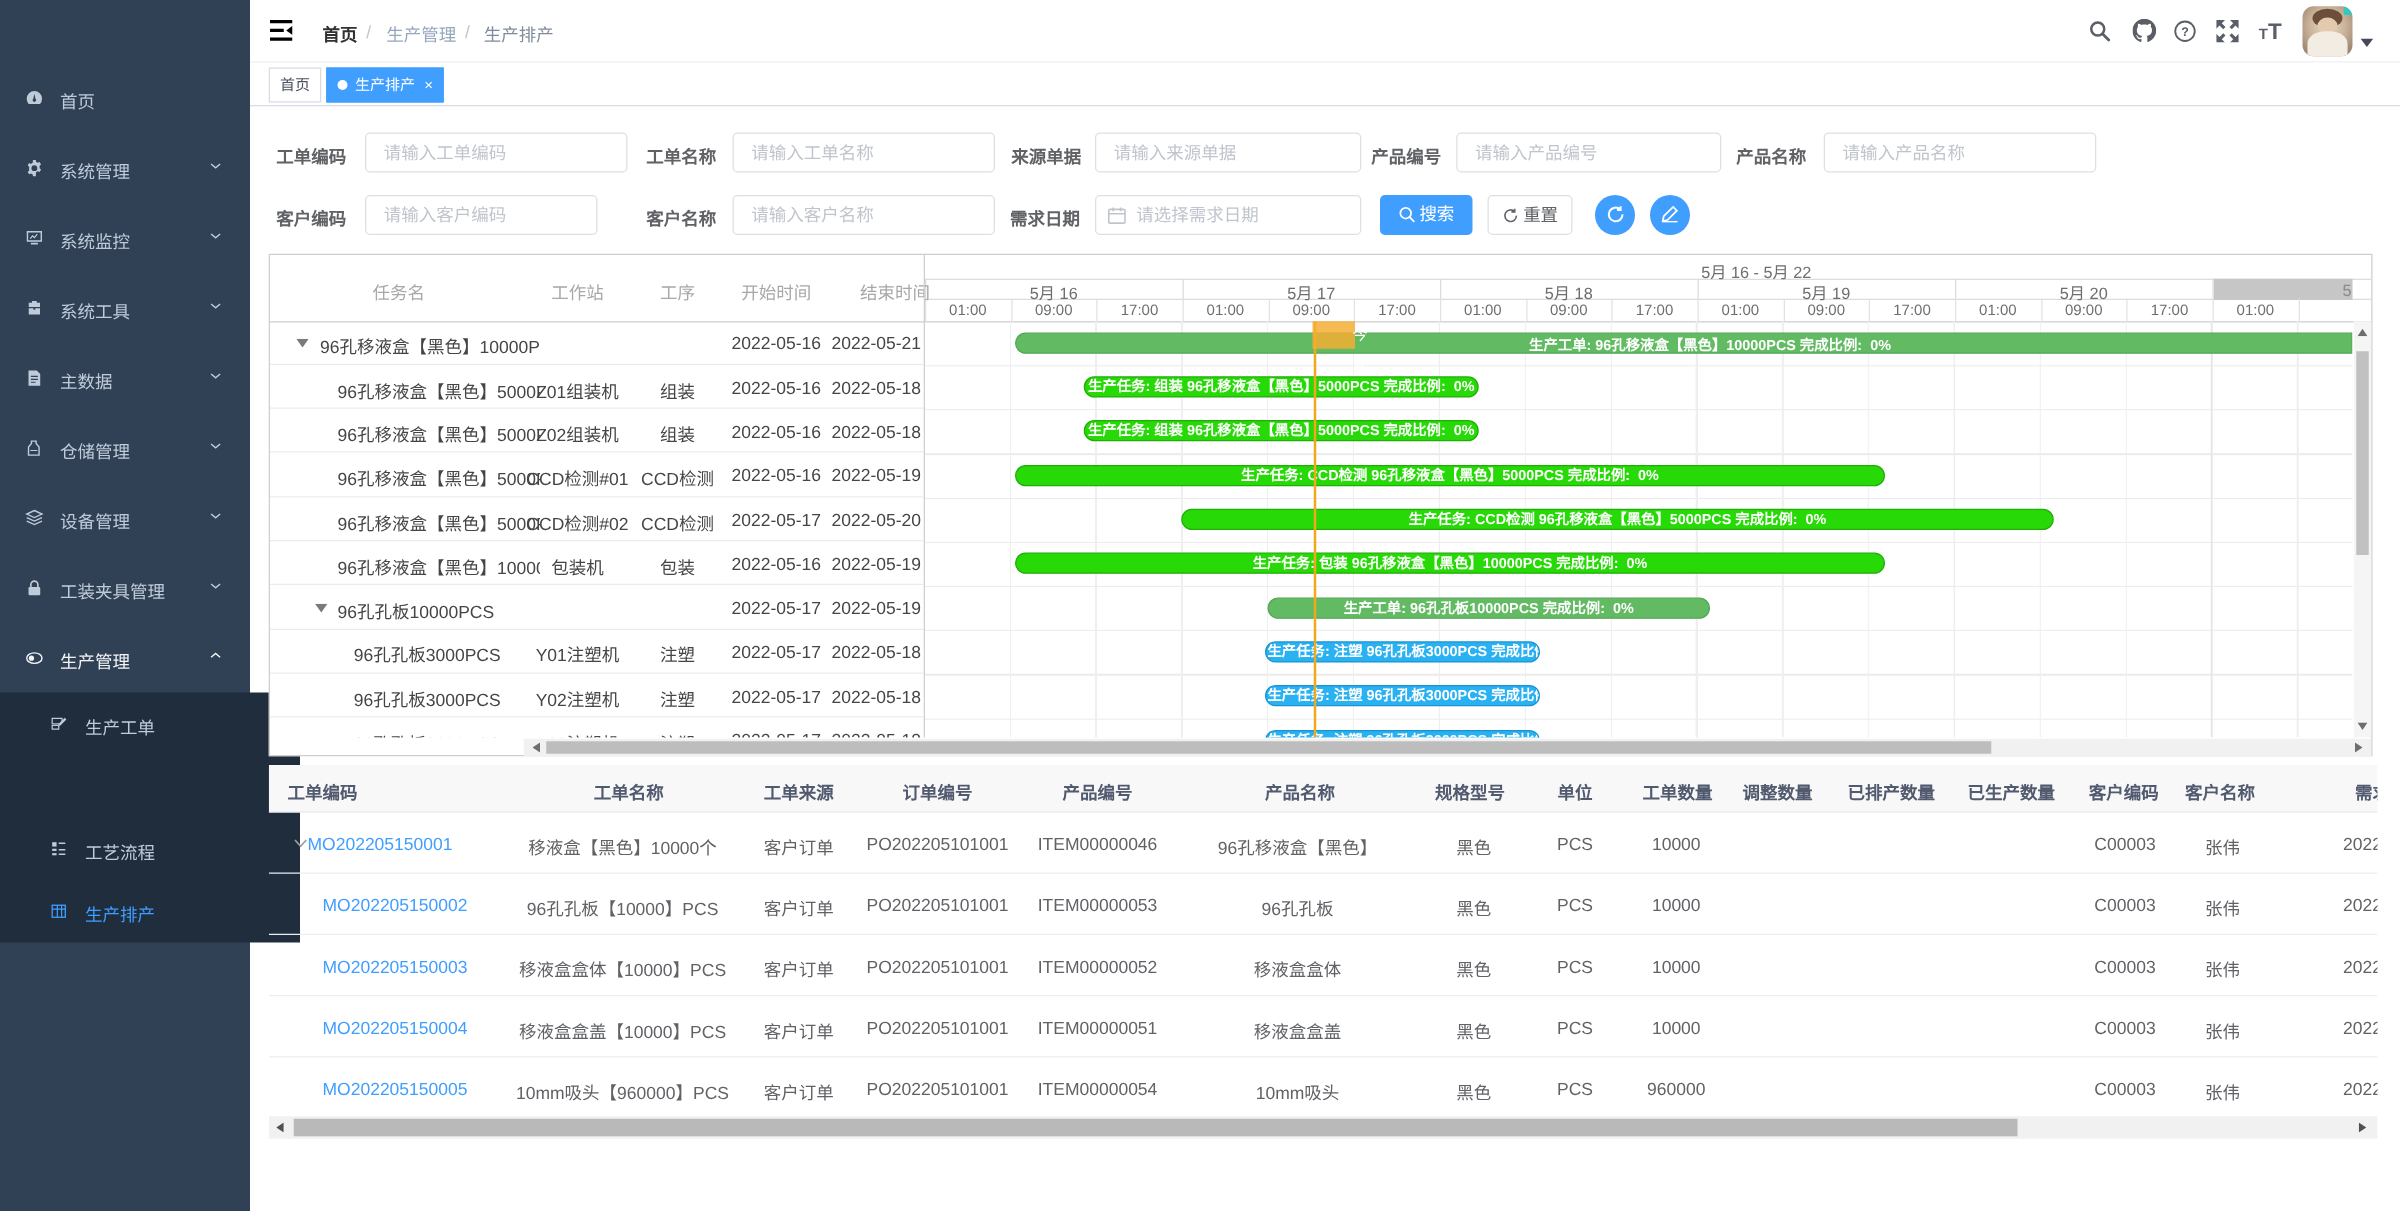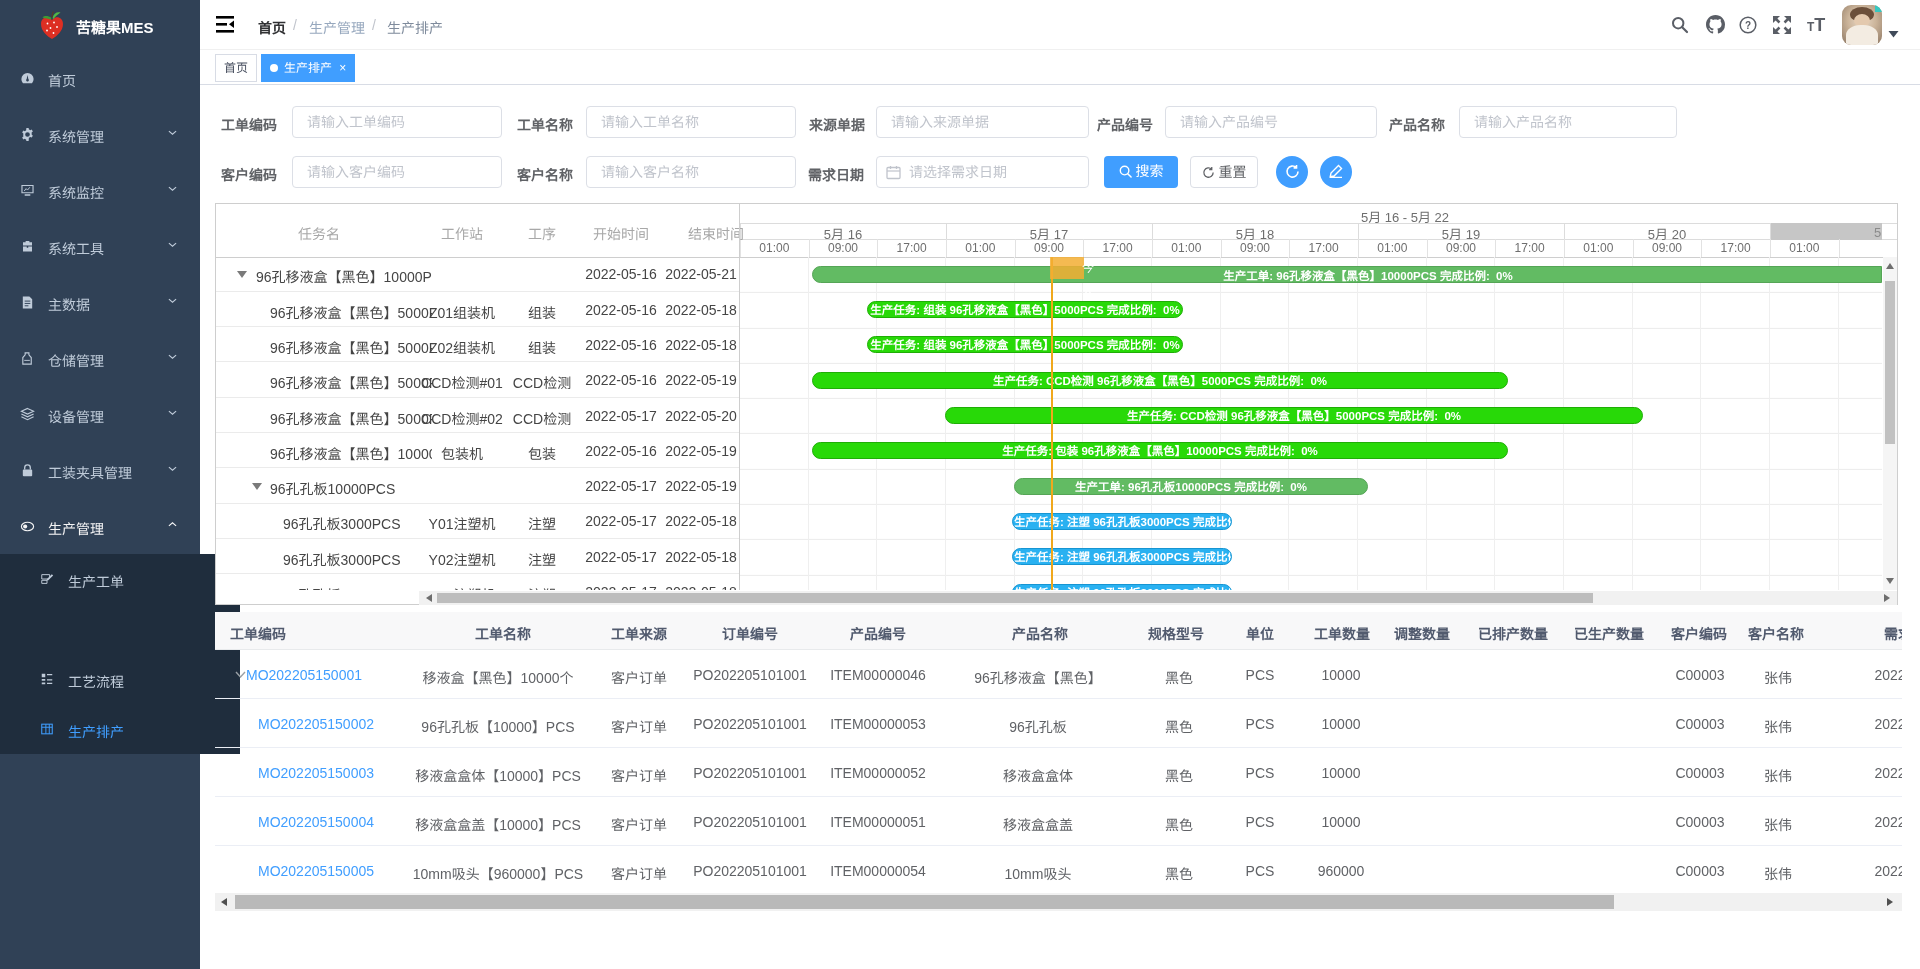--- a/index.html
+++ b/index.html
@@ -53,35 +53,20 @@
 
 
 .sbtrack { position:absolute; background:#f1f1f1; }
 .sbthumb { position:absolute; background:#bfbfbf; }
 </style>
 </head>
 <body>
 <div id="app">
 
 <div id="sidebar">
-  <div id="logo">
-    <svg class="abs" style="left:39px;top:9px" width="26" height="31" viewBox="0 0 26 31">
-      <path d="M13 30 C8 27 2 22 2 15 C2 10 6 7.5 9.5 8.5 C11 9 12.3 10 13 11.3 C13.7 10 15 9 16.5 8.5 C20 7.5 24 10 24 15 C24 22 18 27 13 30 Z" fill="#dd2f23"></path>
-      <path d="M12.5 9 C9 6.5 5.5 6.5 3.5 8.5 C6.5 9.5 9.5 9.8 11.5 10.5 Z" fill="#3d9b35"></path>
-      <path d="M13.5 9 C14.5 4.5 18 2.5 21.5 3.5 C19 5.5 16 7.5 14.5 10 Z" fill="#52b847"></path>
-      <path d="M13 8.5 C13 6 13.5 4 14.5 2.5" stroke="#5a3b22" stroke-width="1.2" fill="none"></path>
-      <circle cx="8.5" cy="14.5" r="0.9" fill="#fff"></circle>
-          <circle cx="15" cy="13.5" r="0.9" fill="#fff"></circle>
-      <circle cx="11.5" cy="19" r="0.9" fill="#fff"></circle>
-          <circle cx="18" cy="18" r="0.9" fill="#fff"></circle>
-      <circle cx="8" cy="21.5" r="0.9" fill="#fff"></circle>
-          <circle cx="14.5" cy="24" r="0.9" fill="#fff"></circle>
-    </svg>
-    <div class="ltxt">苦糖果MES</div>
-  </div>
   <div id="menu">
     <div class="mitem" style="top:50px;">
       <svg class="mico" viewBox="0 0 16 16">
             <path d="M8 2a6.5 6.5 0 0 0-6.5 6.5c0 1.7.65 3.3 1.7 4.5h9.6a6.47 6.47 0 0 0 1.7-4.5A6.5 6.5 0 0 0 8 2zm0 2.2l.9 4.3a1.5 1.5 0 1 1-1.8 0z" fill="#bfcbd9"></path>
           </svg>
       <span class="mtxt">首页</span>
     </div>
     <div class="mitem" style="top:106px;">
       <svg class="mico" viewBox="0 0 16 16">
             <path d="M6.8 1h2.4l.3 1.7c.5.15 1 .4 1.4.7l1.6-.7 1.2 2.1-1.3 1.1c.05.3.08.7.08 1.1 0 .4-.03.8-.08 1.1l1.3 1.1-1.2 2.1-1.6-.7c-.4.3-.9.55-1.4.7L9.2 15H6.8l-.3-1.7c-.5-.15-1-.4-1.4-.7l-1.6.7-1.2-2.1 1.3-1.1A5.3 5.3 0 0 1 3.52 8c0-.4.03-.8.08-1.1l-1.3-1.1 1.2-2.1 1.6.7c.4-.3.9-.55 1.4-.7zM8 5.5A2.5 2.5 0 1 0 8 10.5 2.5 2.5 0 0 0 8 5.5z" fill="#bfcbd9"></path>
@@ -254,21 +239,21 @@
   <div class="flabel" style="left:517px;top:114px;">工单名称</div>
   <div class="finput" style="left:586px;top:106px;width:210px;">请输入工单名称</div>
   <div class="flabel" style="left:809px;top:114px;">来源单据</div>
   <div class="finput" style="left:876px;top:106px;width:213px;">请输入来源单据</div>
   <div class="flabel" style="left:1097px;top:114px;">产品编号</div>
   <div class="finput" style="left:1165px;top:106px;width:212px;">请输入产品编号</div>
   <div class="flabel" style="left:1389px;top:114px;">产品名称</div>
   <div class="finput" style="left:1459px;top:106px;width:218px;">请输入产品名称</div>
 
   <div class="flabel" style="left:221px;top:164px;">客户编码</div>
-  <div class="finput" style="left:292px;top:156px;width:210px;">请输入客户编码</div>
+  <div class="finput" style="left:292px;top:156px;width:186px;">请输入客户编码</div>
   <div class="flabel" style="left:517px;top:164px;">客户名称</div>
   <div class="finput" style="left:586px;top:156px;width:210px;">请输入客户名称</div>
   <div class="flabel" style="left:808px;top:164px;">需求日期</div>
   <div class="finput" style="left:876px;top:156px;width:213px;padding-left:32px;">请选择需求日期
     <svg class="abs" style="left:9px;top:8px" width="15" height="15" viewBox="0 0 15 15">
           <rect x="1" y="2.5" width="13" height="11" rx="1" fill="none" stroke="#c0c4cc" stroke-width="1.3"></rect>
           <path d="M1 6h13" stroke="#c0c4cc" stroke-width="1.2"></path>
           <path d="M4.5 1v3M10.5 1v3" stroke="#c0c4cc" stroke-width="1.3"></path>
         </svg>
   </div>

